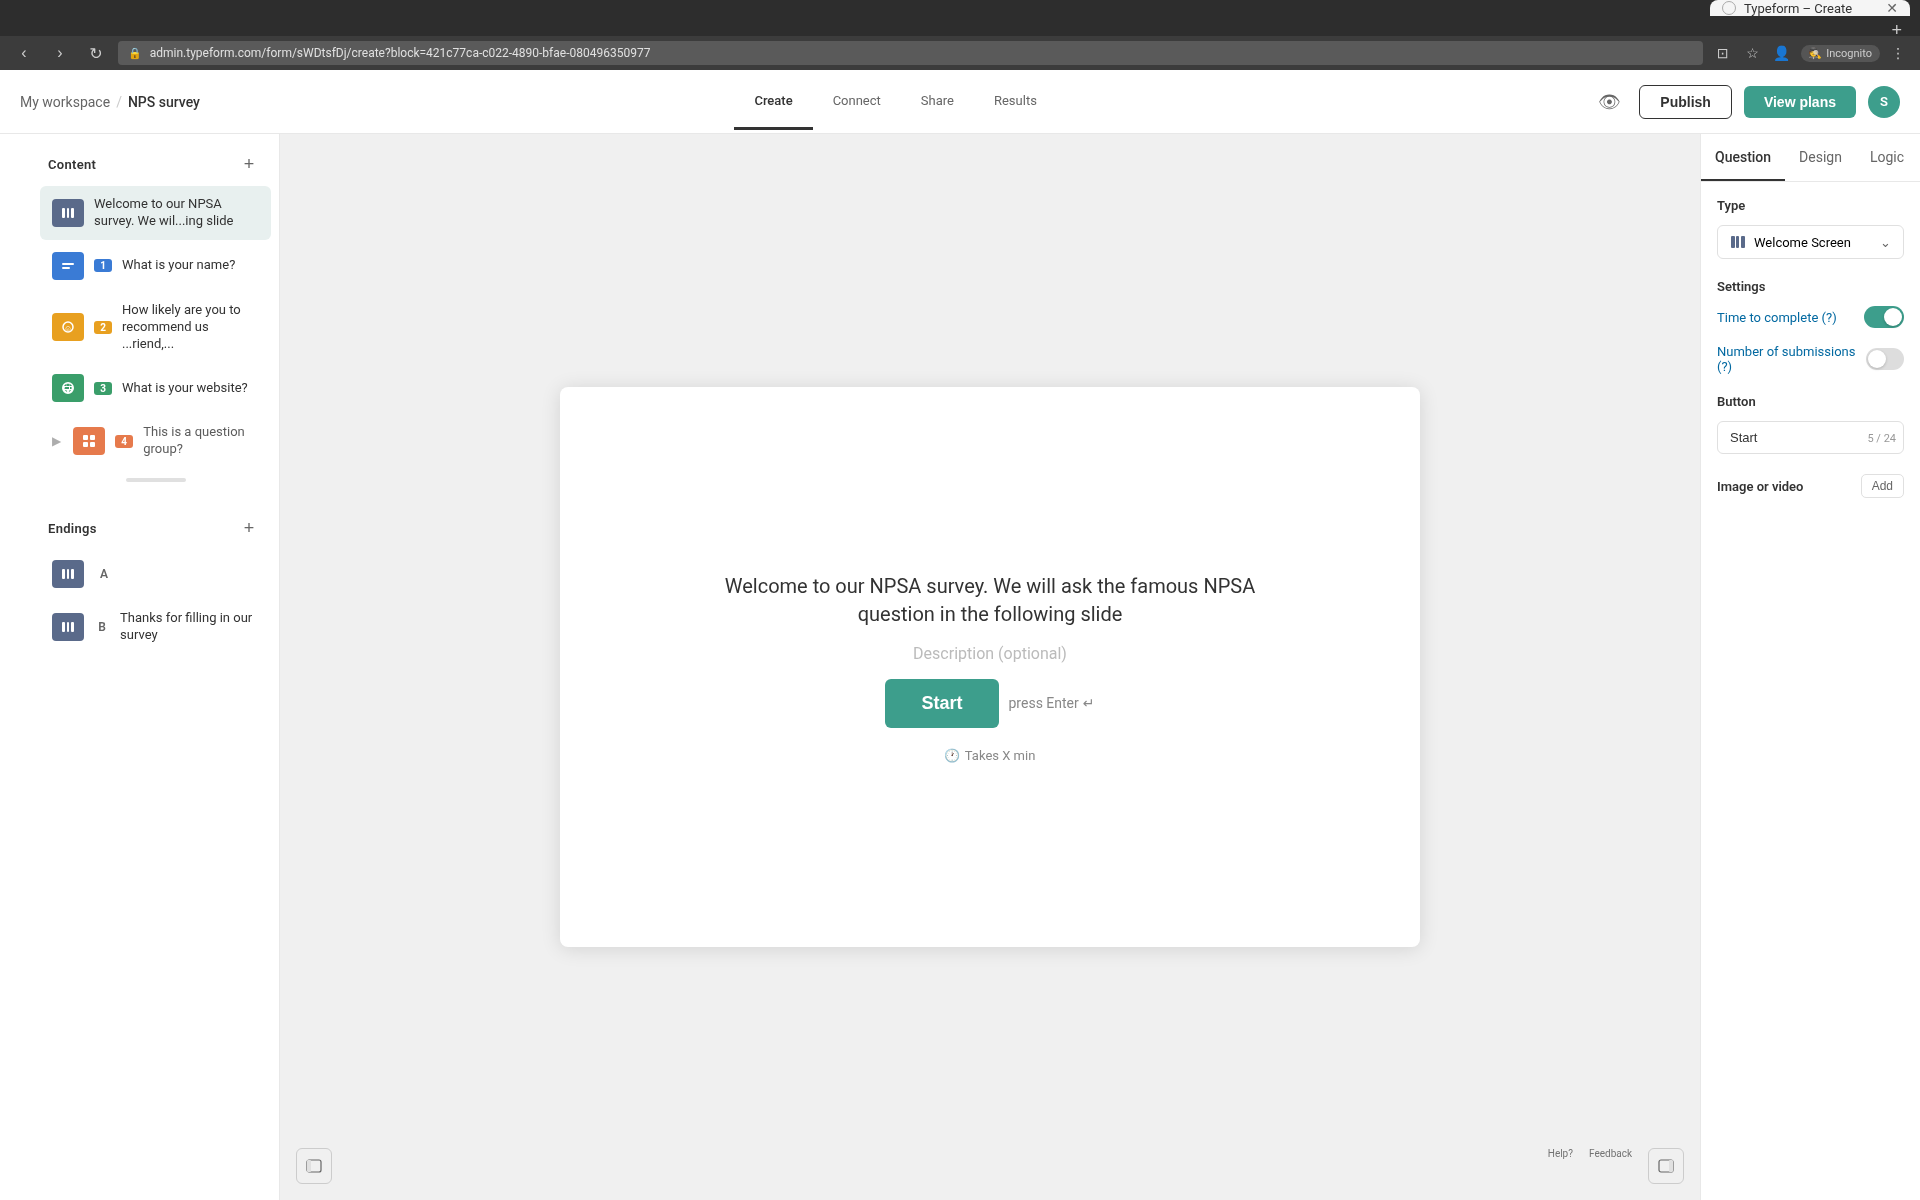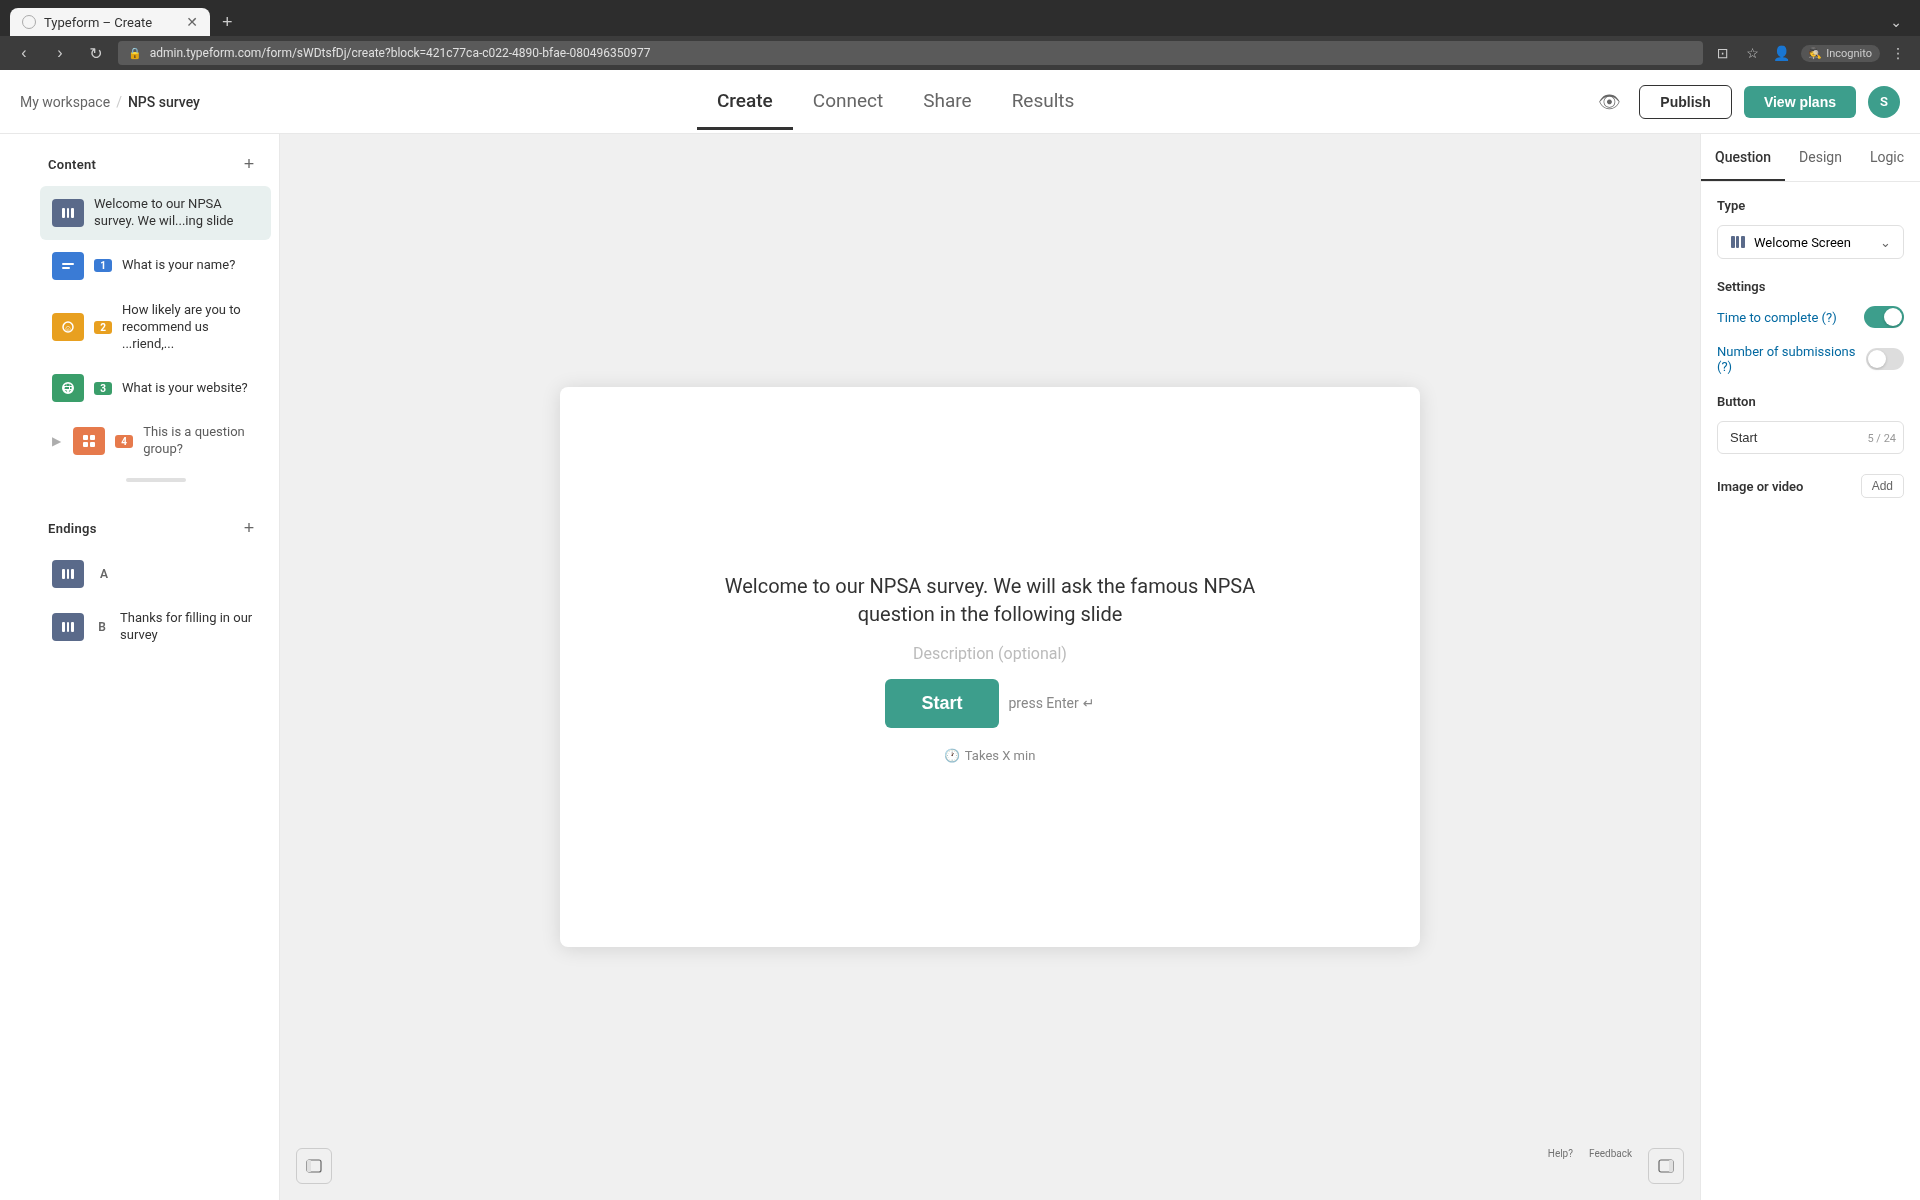--- a/index.html
+++ b/index.html
@@ -1,20 +1,20 @@
 <!DOCTYPE html>
 <html><head>
   <meta charset="utf-8">
   <style>
     * { box-sizing: border-box; margin: 0; padding: 0; }
     body { font-family: -apple-system, BlinkMacSystemFont, 'Segoe UI', Roboto, sans-serif; background: #f5f5f5; overflow: hidden; height: 1200px; width: 1920px; }
 
     
     .browser-chrome { background: #3c3c3c; height: 70px; display: flex; flex-direction: column; }
-    .browser-tabs { background: #2d2d2d; height: 36px; display: flex; align-items: flex-end; padding: 0 10px; gap: 4px; }
+    .browser-tabs { background: #2d2d2d; height: 36px; display: flex; align-items: flex-end; padding: 0 10px; gap: 4px; flex-direction: column; }
     .browser-tab { background: #f5f5f5; border-radius: 8px 8px 0 0; padding: 0 12px; height: 28px; display: flex; align-items: center; gap: 8px; font-size: 13px; color: #333; min-width: 200px; }
     .browser-tab .tab-icon { width: 14px; height: 14px; border-radius: 50%; border: 1.5px solid #aaa; }
     .browser-tab .tab-close { margin-left: auto; color: #666; cursor: pointer; font-size: 14px; }
     .new-tab-btn { background: transparent; border: none; color: #ccc; font-size: 18px; cursor: pointer; padding: 0 8px; height: 28px; display: flex; align-items: center; }
     .browser-toolbar { background: #3c3c3c; height: 34px; display: flex; align-items: center; padding: 0 10px; gap: 8px; }
     .nav-btn { background: transparent; border: none; color: #ccc; font-size: 16px; cursor: pointer; width: 28px; height: 28px; display: flex; align-items: center; justify-content: center; border-radius: 4px; }
     .address-bar { flex: 1; background: #5a5a5a; border-radius: 4px; height: 24px; display: flex; align-items: center; padding: 0 10px; gap: 8px; }
     .address-bar .lock-icon { color: #aaa; font-size: 11px; }
     .address-bar .url-text { color: #e0e0e0; font-size: 12px; }
     .browser-actions { display: flex; gap: 6px; align-items: center; }
@@ -23,21 +23,21 @@
 
     
     .app { display: flex; flex-direction: column; height: calc(1200px - 70px); background: #fff; }
 
     
     .app-header { height: 64px; border-bottom: 1px solid #e8e8e8; display: flex; align-items: center; padding: 0 20px; gap: 0; }
     .workspace-nav { display: flex; align-items: center; gap: 6px; font-size: 14px; color: #666; }
     .workspace-nav .separator { color: #ccc; }
     .workspace-nav .current { color: #333; font-weight: 500; }
     .header-tabs { flex: 1; display: flex; justify-content: center; gap: 0; }
-    .header-tab { padding: 0 20px; height: 56px; display: flex; align-items: center; font-size: 19px; color: #666; cursor: pointer; border-bottom: 3px solid transparent; text-decoration: none; }
+    .header-tab { padding: 0 20px; height: 56px; display: flex; align-items: center; font-size: 13px; color: #666; cursor: pointer; border-bottom: 3px solid transparent; text-decoration: none; }
     .header-tab.active { color: #333; border-bottom: 3px solid #333; font-weight: 500; }
     .header-actions { display: flex; align-items: center; gap: 12px; margin-left: auto; }
     .eye-btn { background: transparent; border: none; cursor: pointer; color: #666; font-size: 18px; width: 36px; height: 36px; display: flex; align-items: center; justify-content: center; border-radius: 4px; }
     .publish-btn { background: white; border: 1.5px solid #333; border-radius: 6px; padding: 8px 20px; font-size: 14px; font-weight: 600; cursor: pointer; color: #333; }
     .view-plans-btn { background: #3d9e8c; border: none; border-radius: 6px; padding: 8px 20px; font-size: 14px; font-weight: 600; cursor: pointer; color: white; }
     .user-avatar { width: 32px; height: 32px; border-radius: 50%; background: #3d9e8c; display: flex; align-items: center; justify-content: center; color: white; font-size: 13px; font-weight: 600; }
 
     
     .main-area { display: flex; flex: 1; overflow: hidden; padding-left: 32px; }
 

